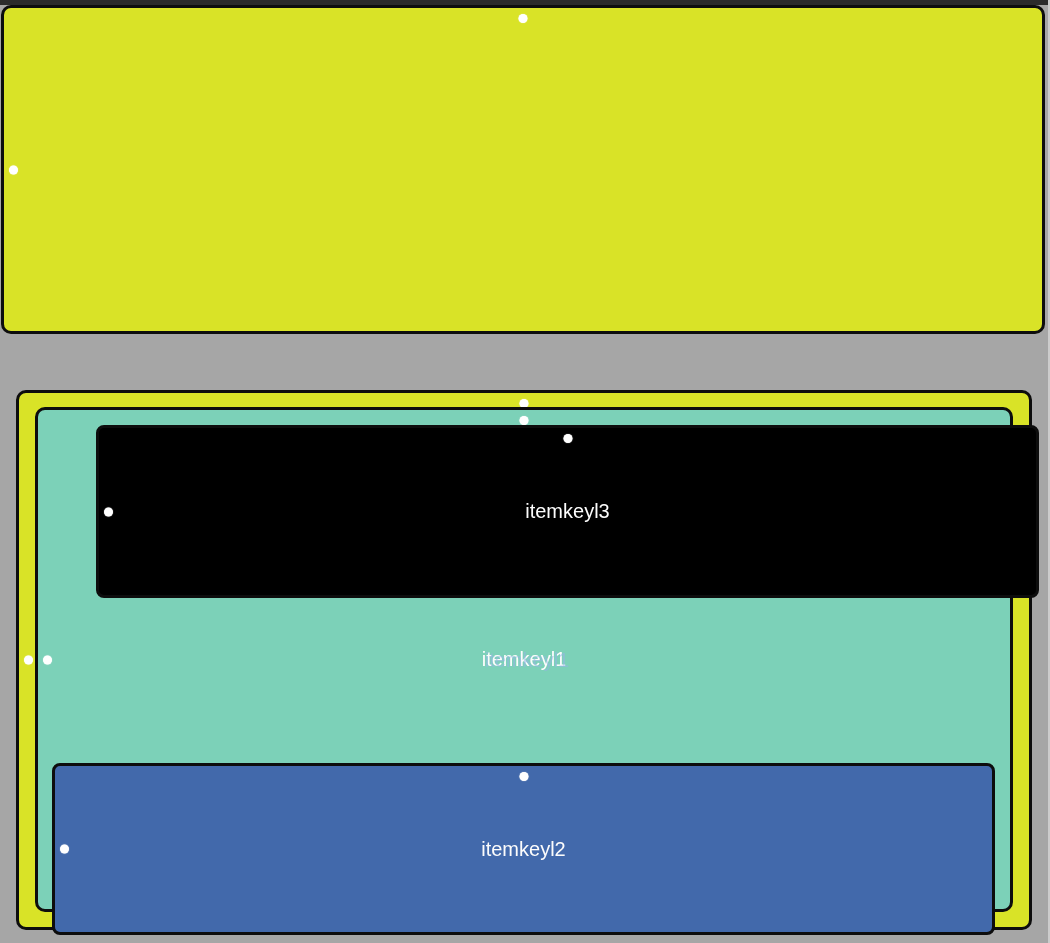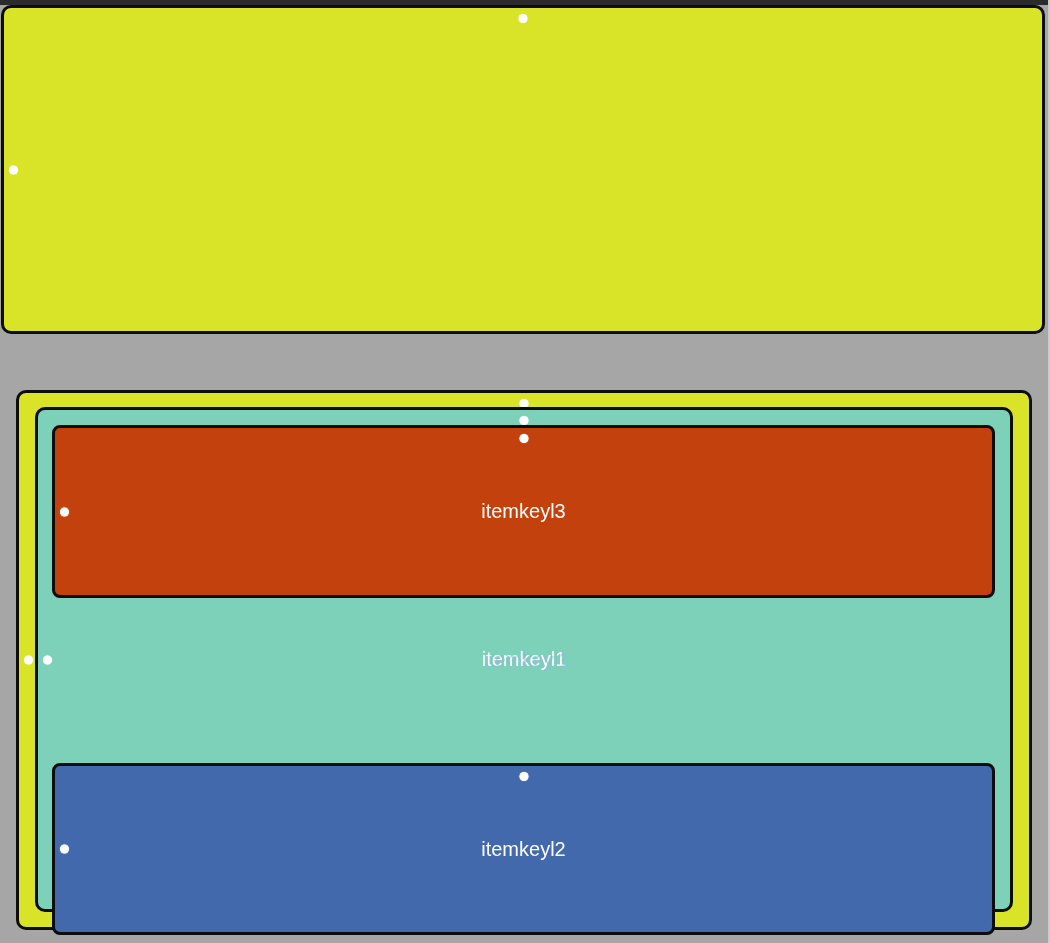--- a/index.html
+++ b/index.html
@@ -72,21 +72,21 @@
 
   <div class="box" id="itemkeyl1-box" style="background-color: rgb(124, 209, 184);">
     <div class="handle top"></div>
     <div class="handle left"></div>
 
     <div class="label-layer">
       <span class="ghost-label blue-tint">itemkeyl1</span>
       <span>itemkeyl1</span>
     </div>
 
-    <div class="box inner" id="itemkeyl3-box" style="background-color: #c2410c;">
+    <div class="box inner" id="itemkeyl3-box" style="background-color: #000000; margin-left: 44px;">
       <div class="handle top"></div>
       <div class="handle left"></div>
       <div class="label-layer">
         <span>itemkeyl3</span>
       </div>
     </div>
 
     <div class="box inner" id="itemkeyl2-box" style="background-color: rgb(66, 105, 171);">
       <div class="handle top"></div>
       <div class="handle left"></div>

